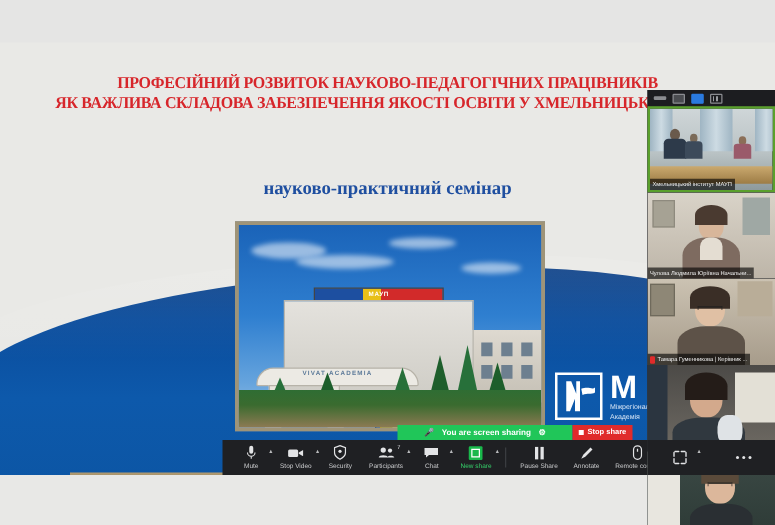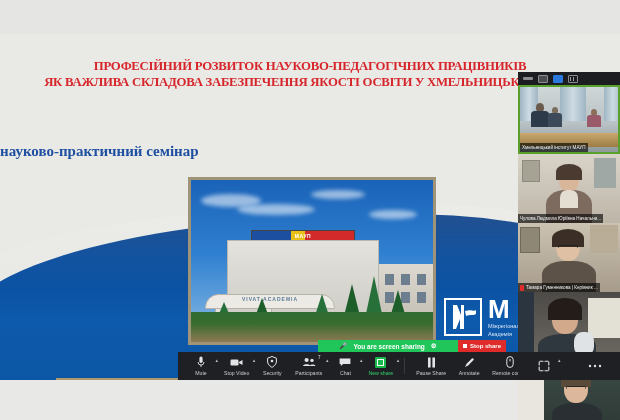--- a/index.html
+++ b/index.html
@@ -34,21 +34,21 @@
   
   #headline {
     position:absolute; left:0; top:58px; width:620px; text-align:center;
     color:#d7262b; font-weight:bold; letter-spacing:-0.3px;
     font-family:"Liberation Serif", serif;
     line-height:1.24; z-index:3; white-space:nowrap;
   }
   #headline .l1 { display:block; font-size:13.2px; transform:scaleX(.97); }
   #headline .l2 { display:block; font-size:13.2px; transform:scaleX(.97); }
   #subhead {
-    position:absolute; left:0; top:143px; width:620px; text-align:left;
+    position:absolute; left:0; top:143px; width:620px; text-align:center;
     color:#1f4fa0; font-weight:bold; font-size:15px; z-index:3;
     font-family:"Liberation Serif", serif;
   }
 
   
   #photo-frame {
     position:absolute; left:188px; top:177px; width:248px; height:168px;
     border:3px solid #9f9478; background:#7d8fa6; z-index:4; overflow:hidden;
   }
   #sky { position:absolute; inset:0;

